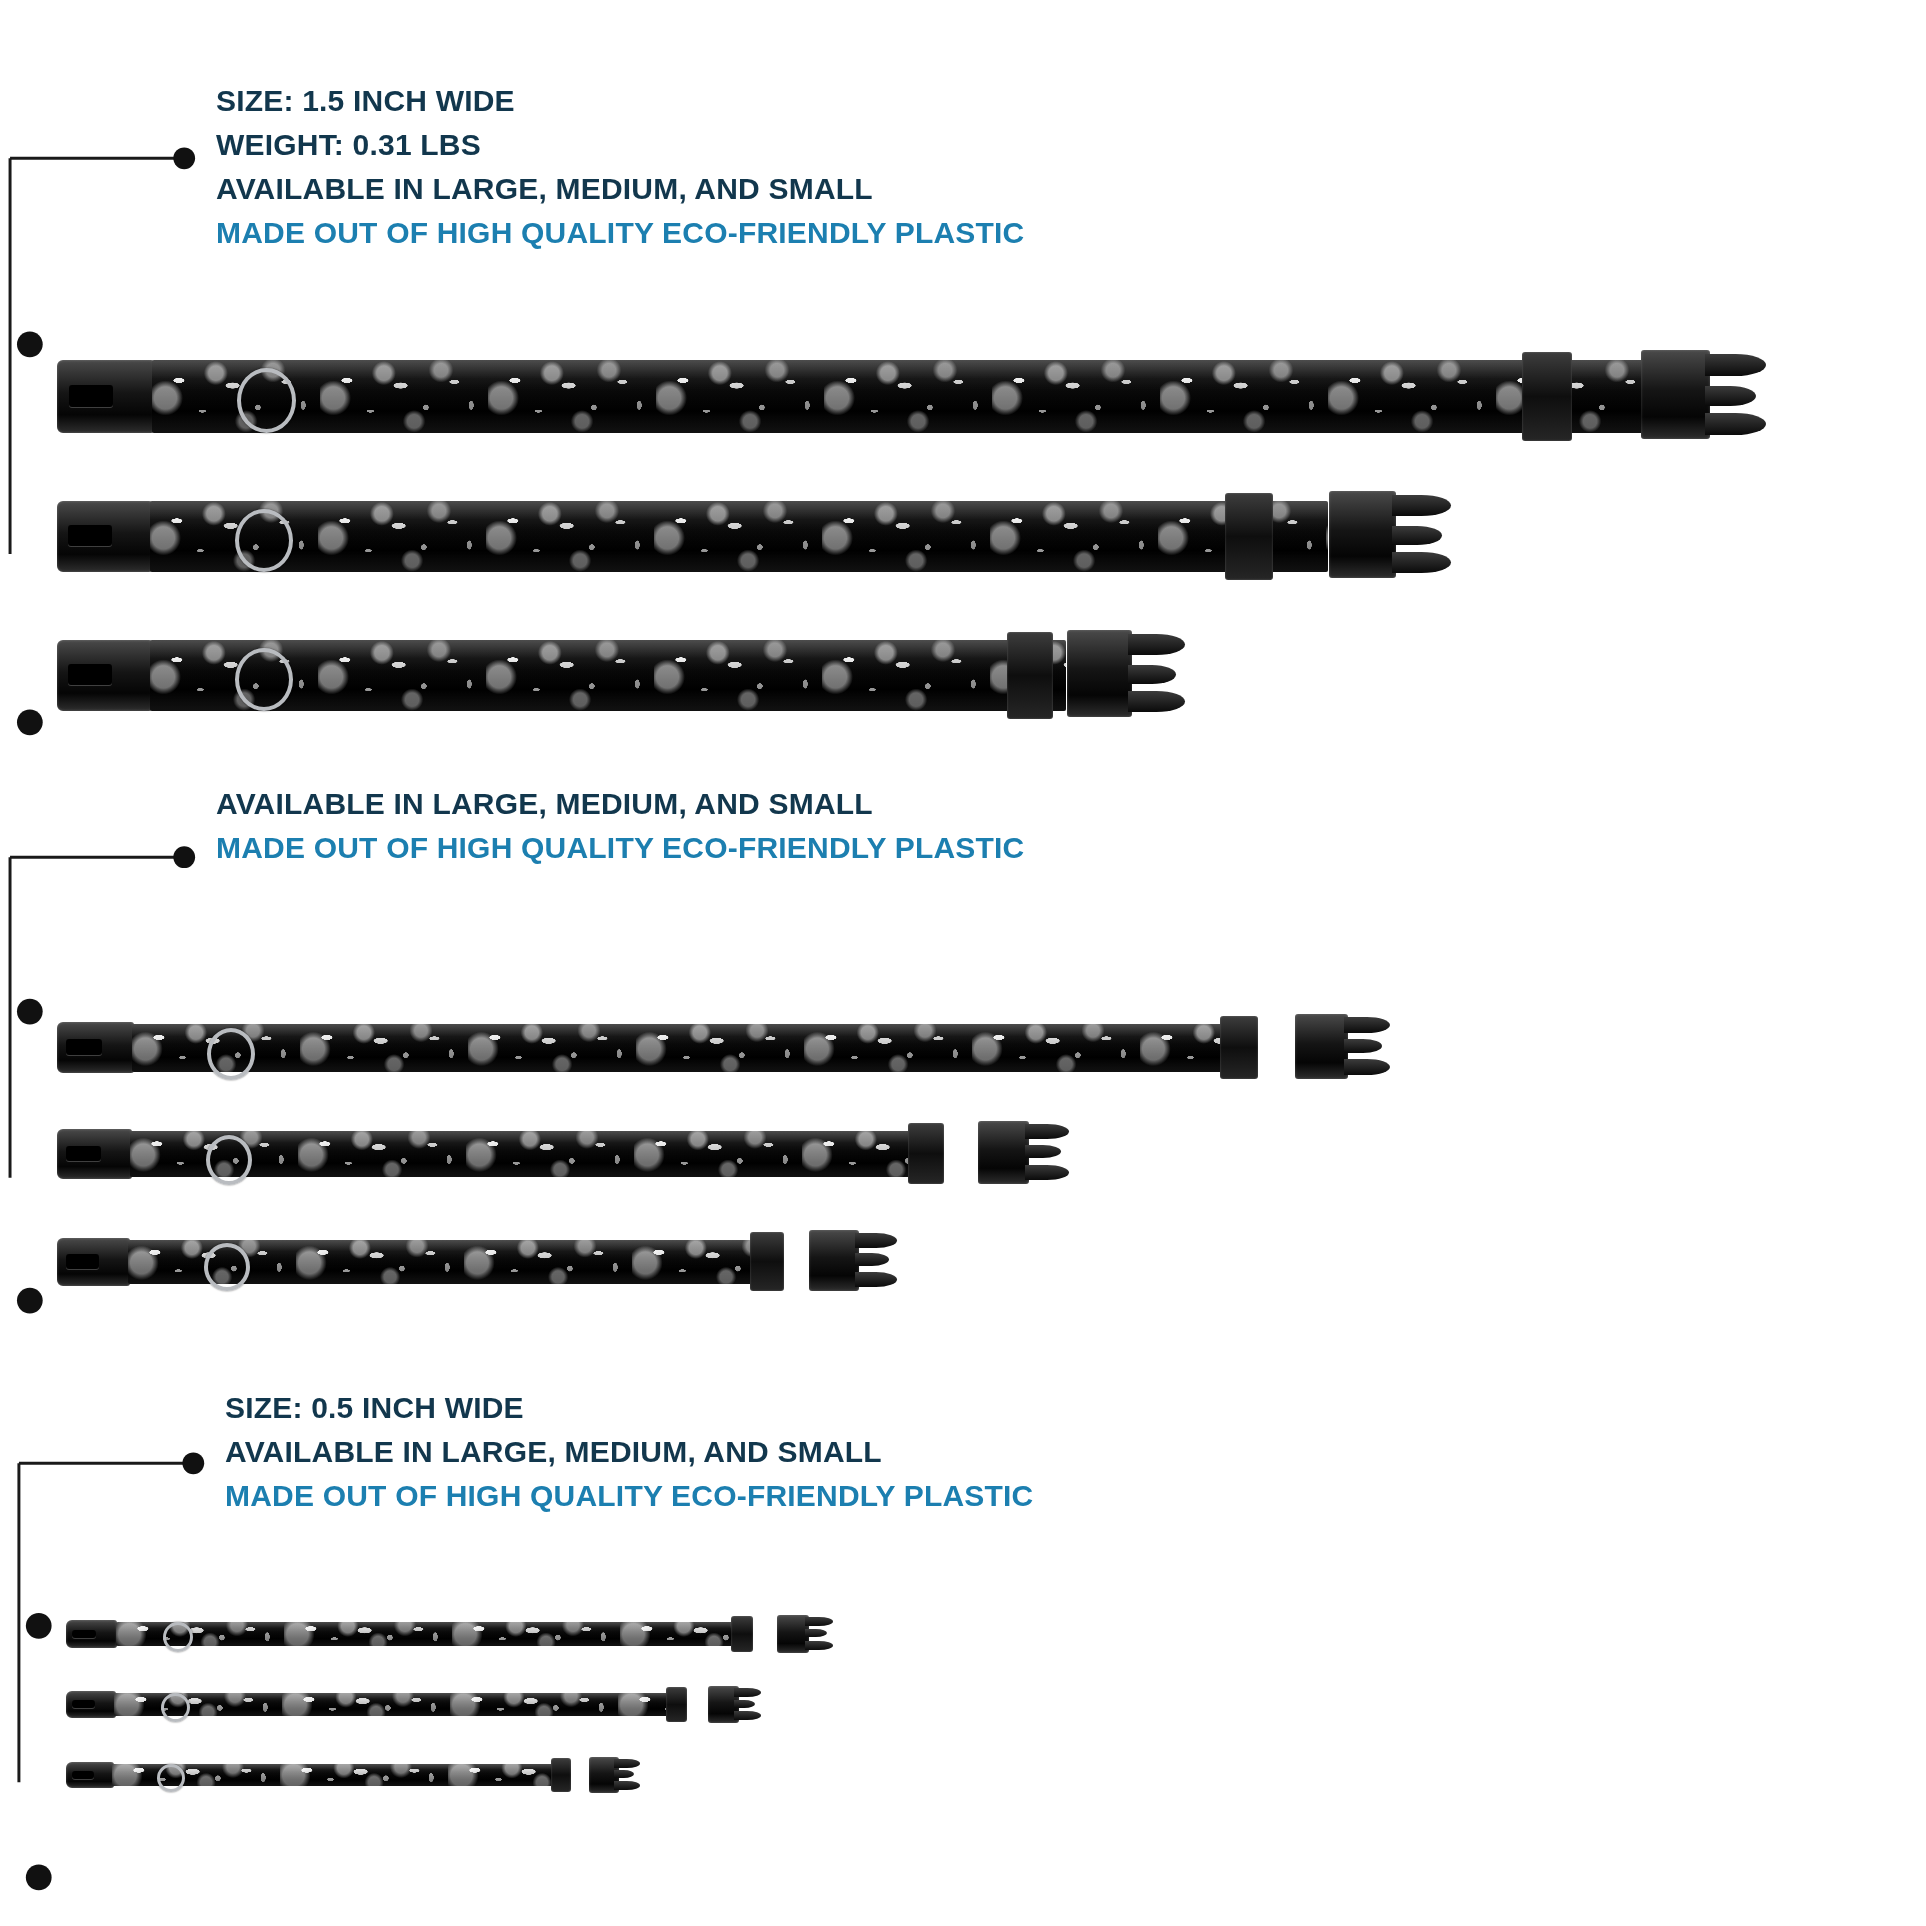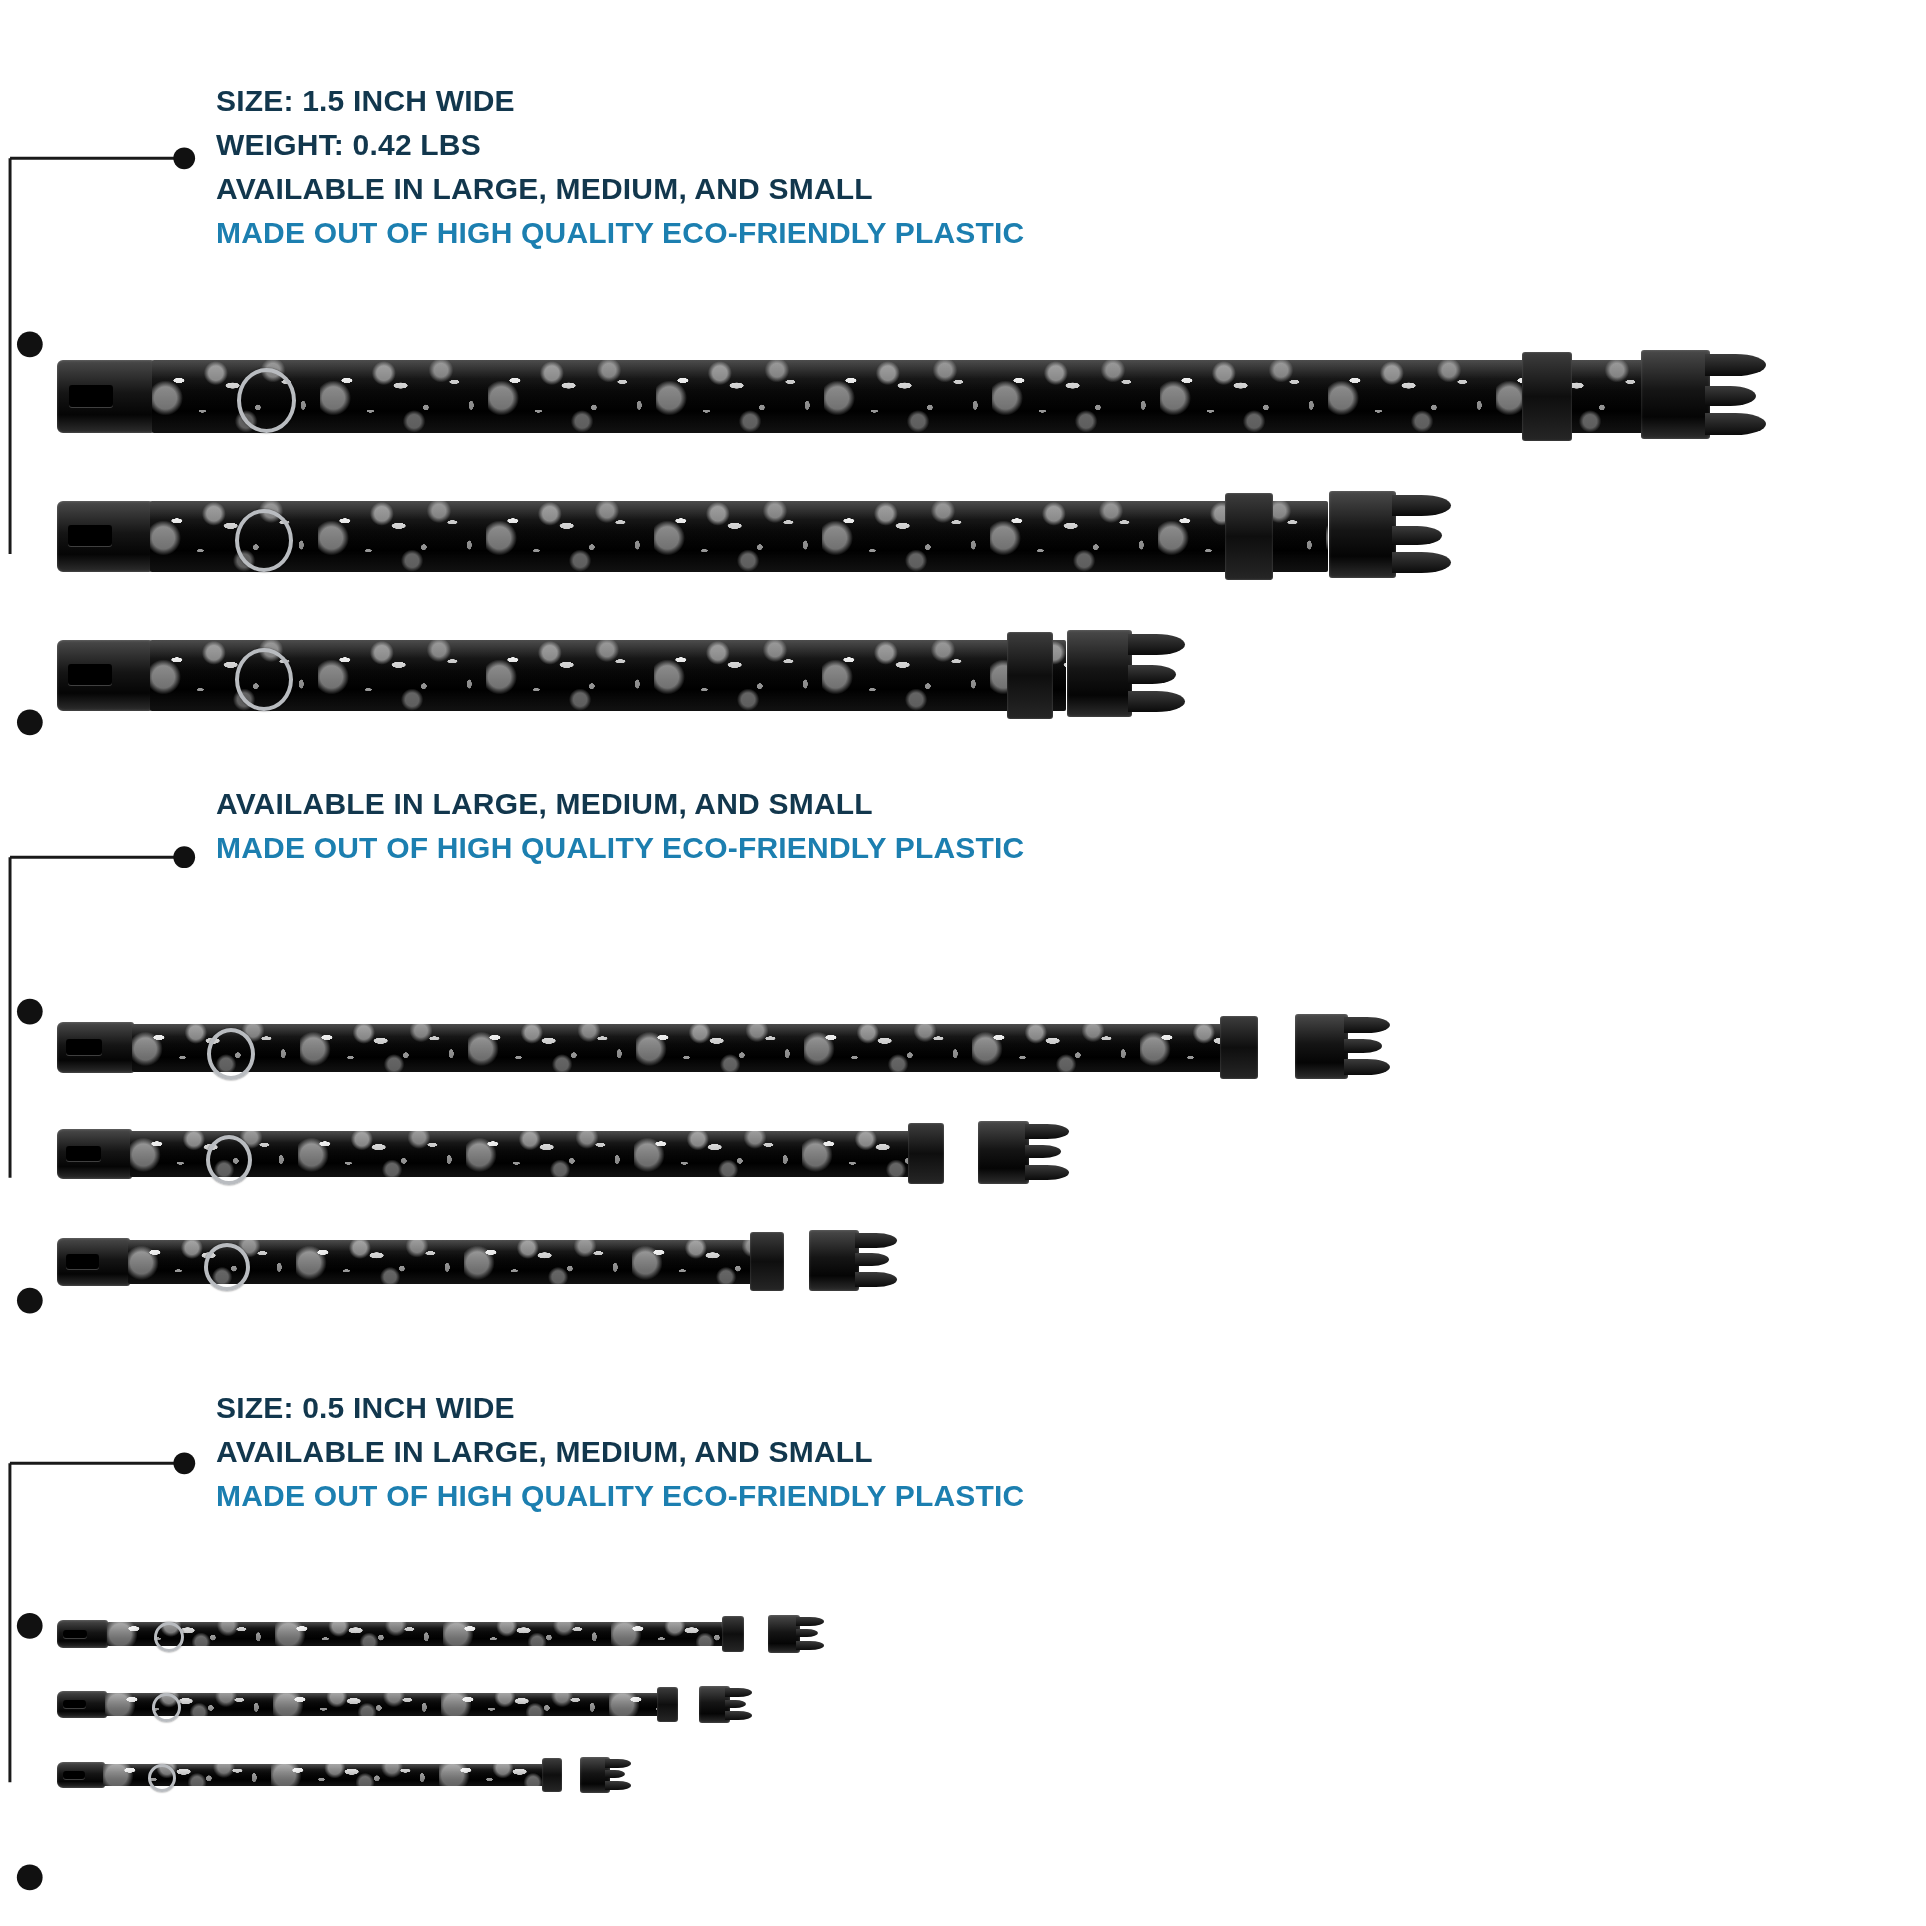--- a/index.html
+++ b/index.html
@@ -126,21 +126,21 @@
     box-shadow: inset 0 0 2px rgba(255,255,255,0.3);
   }
 </style>
 </head>
 <body>
 
 <div class="group" style="top:0;height:752px;">
 
   <div class="spec-block" style="top:79px;">
     <div class="spec-line">SIZE: 1.5 INCH WIDE</div>
-    <div class="spec-line">WEIGHT: 0.42 LBS</div>
+    <div class="spec-line">WEIGHT: 0.31 LBS</div>
     <div class="spec-line">AVAILABLE IN LARGE, MEDIUM, AND SMALL</div>
     <div class="spec-line accent">MADE OUT OF HIGH QUALITY ECO-FRIENDLY PLASTIC</div>
   </div>
 
   <svg class="bracket" width="218" height="752" viewBox="0 0 220 760">
     <path d="M10,160 L190,160" stroke="#1a1a1a" stroke-width="3" fill="none"></path>
     <path d="M10,160 L10,560" stroke="#1a1a1a" stroke-width="3" fill="none"></path>
     <circle cx="186" cy="160" r="11" fill="#111"></circle>
     <circle cx="30" cy="348" r="13" fill="#111"></circle>
     <circle cx="30" cy="730" r="13" fill="#111"></circle>
@@ -222,21 +222,21 @@
     <div class="strap" style="left:71px;top:14px;width:634px;height:44px;"></div>
     <div class="dring" style="left:147px;top:17px;width:38px;height:40px;"></div>
     <div class="slider" style="left:693px;top:6px;width:34px;height:59px;"></div>
     <div class="buckle-male" style="left:752px;top:4px;width:50px;height:61px;"></div>
     <div class="prong" style="left:798px;top:7px;width:42px;height:15px;"></div>
     <div class="prong" style="left:798px;top:27px;width:34px;height:13px;"></div>
     <div class="prong" style="left:798px;top:46px;width:42px;height:15px;"></div>
   </div>
 </div>
 
-<div class="group" style="top:1386px;height:541px;">
+<div class="group" style="top:1386px;height:541px;margin-left:9px;">
 
   <div class="spec-block" style="top:0;">
     <div class="spec-line">SIZE: 0.5 INCH WIDE</div>
     <div class="spec-line">AVAILABLE IN LARGE, MEDIUM, AND SMALL</div>
     <div class="spec-line accent">MADE OUT OF HIGH QUALITY ECO-FRIENDLY PLASTIC</div>
   </div>
 
   <svg class="bracket" width="218" height="541" viewBox="0 0 220 546">
     <path d="M10,78 L190,78" stroke="#1a1a1a" stroke-width="3" fill="none"></path>
     <path d="M10,78 L10,400" stroke="#1a1a1a" stroke-width="3" fill="none"></path>

